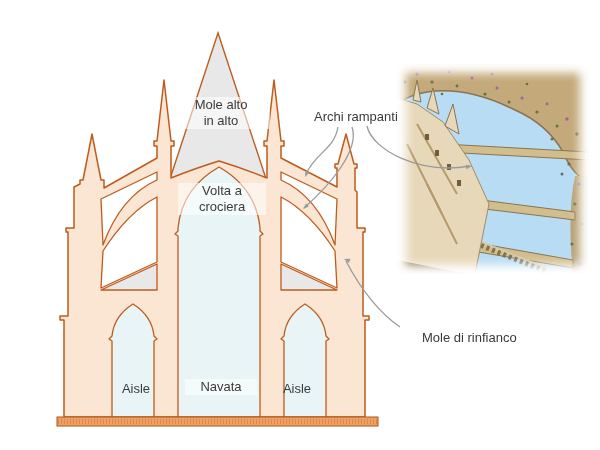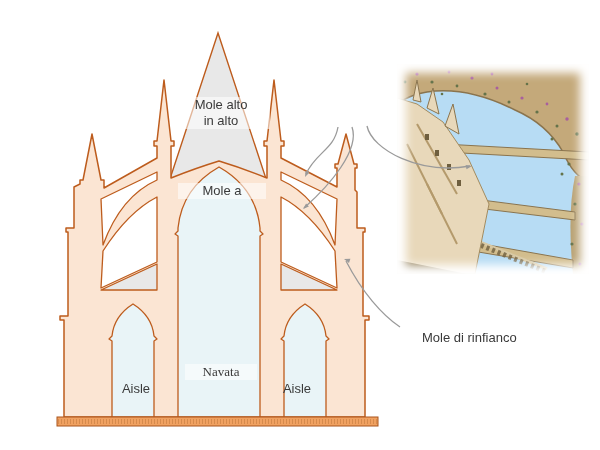--- a/index.html
+++ b/index.html
@@ -137,25 +137,27 @@
       <path d="M344,259 L349,263 L350.4,258.8 Z"></path>
     </g>
   </svg>
 
   <div class="lbl boxed" style="left:172px;top:97px;width:92px;">
     <div>Mole alto</div>
     <div>in alto</div>
   </div>
 
   <div class="lbl boxed" style="left:178px;top:183px;width:82px;">
-    <div>Mole a</div>
+    <div>Volta a</div>
+    <div>crociera</div>
   </div>
 
+  <div class="lbl nowrap" style="left:314px;top:109px;">Archi rampanti</div>
 
   <div class="lbl nowrap" style="left:422px;top:330px;">Mole di rinfianco</div>
 
   <div class="lbl" style="left:106px;top:381px;width:60px;">Aisle</div>
 
-  <div class="lbl boxed" style="left:185px;top:364px;width:66px;font-family:Liberation Serif, serif;">Navata</div>
+  <div class="lbl boxed" style="left:185px;top:379px;width:66px;">Navata</div>
 
   <div class="lbl" style="left:267px;top:381px;width:60px;">Aisle</div>
 
 </div>
 
 </body></html>

